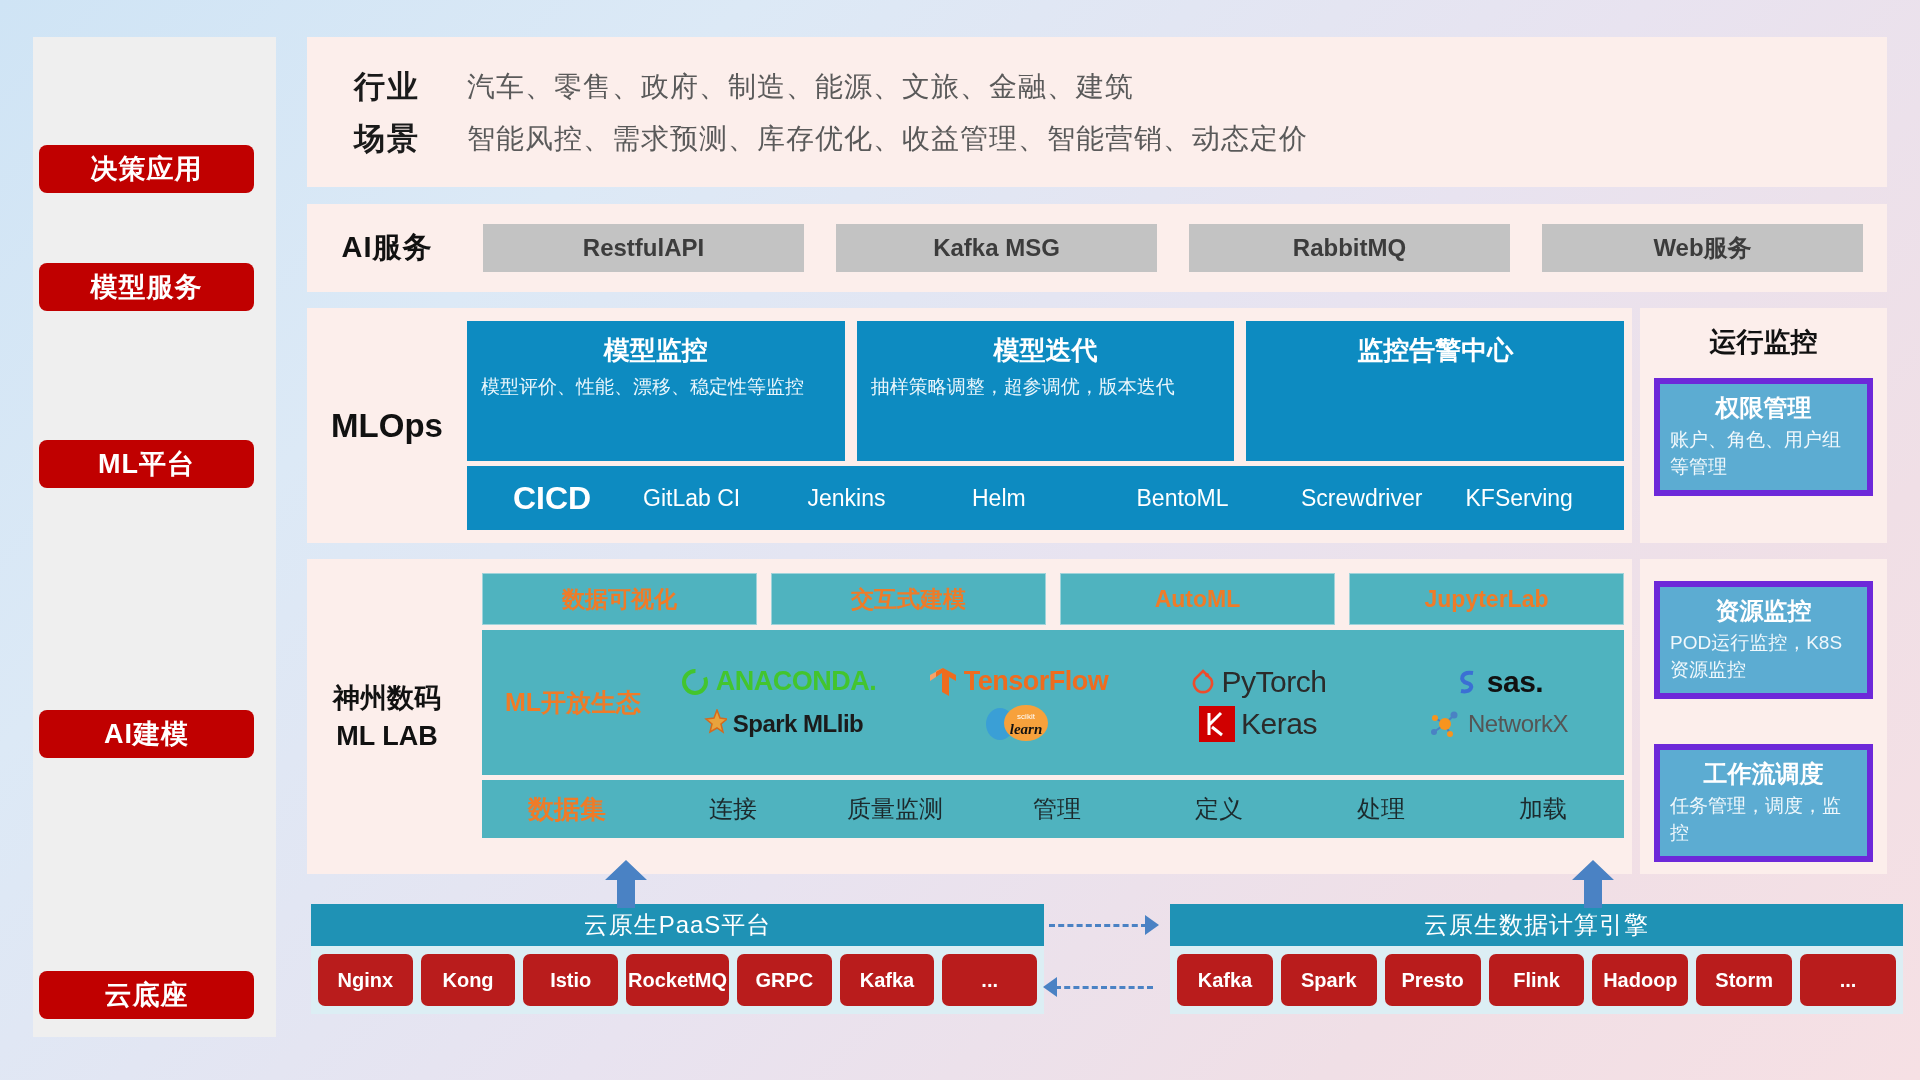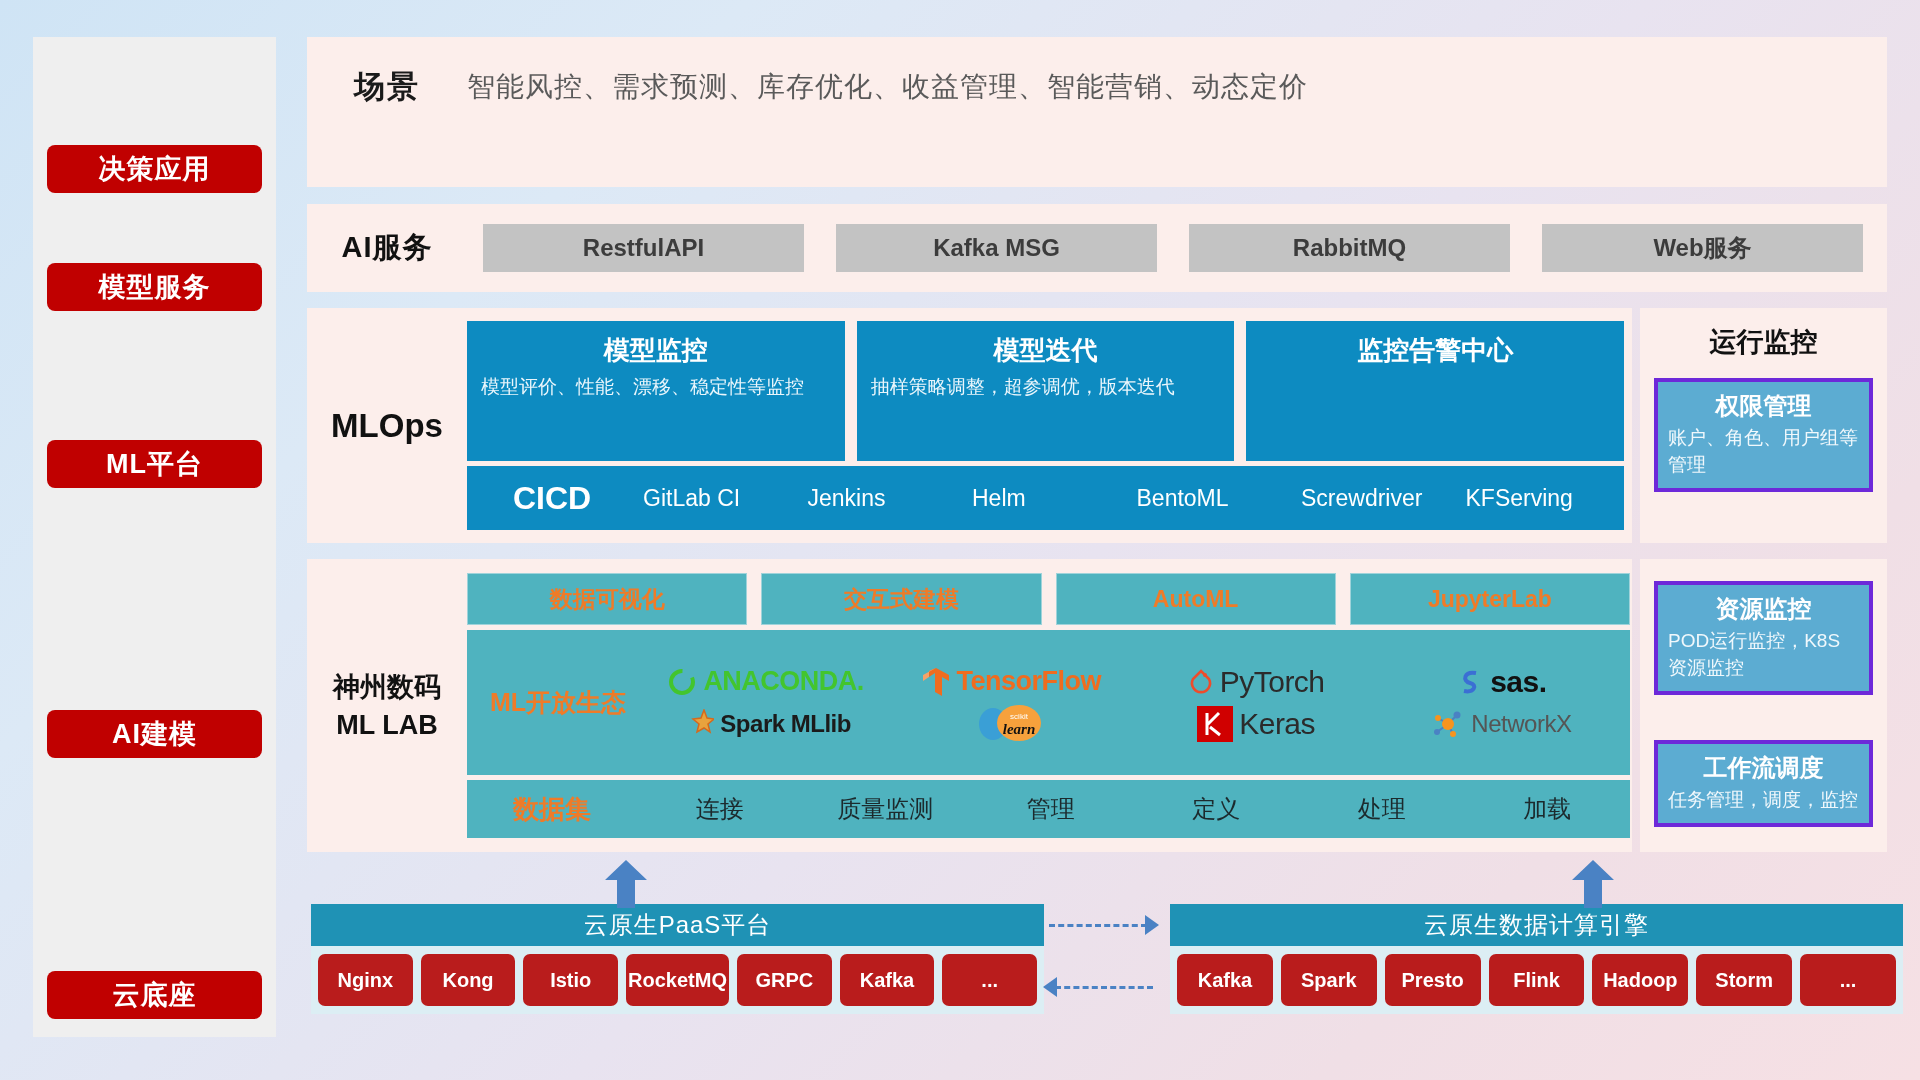--- a/index.html
+++ b/index.html
@@ -13,21 +13,21 @@
 
   
   #left-rail {
     position: absolute;
     left: 33px; top: 37px;
     width: 243px; height: 1000px;
     background: #efefef;
   }
   .rail-btn {
     position: absolute;
-    left: 14px;
+    left: 6px;
     width: 215px;
     height: 48px;
     background: #c00000;
     border-radius: 8px;
     color: #ffffff;
     font-size: 27px;
     font-weight: bold;
     display: flex;
     align-items: center;
     justify-content: center;
@@ -133,21 +133,21 @@
     background: #fceeeb;
     display: flex;
     padding: 14px 0 14px 0;
   }
   #lab-label {
     width: 160px; flex: none;
     display: flex; flex-direction: column;
     align-items: center; justify-content: center;
     font-size: 27px; font-weight: bold; color: #111; line-height: 38px;
   }
-  #lab-right { flex: 1; padding-right: 2px; }
+  #lab-right { flex: 1; padding-right: 8px; margin-left: 15px; }
   #lab-tabs { display: flex; gap: 14px; }
   .lab-tab {
     flex: 1; height: 52px;
     background: #4fb3bf;
     border: 1px solid #9fd3da;
     display: flex; align-items: center; justify-content: center;
     color: #ef7b28; font-size: 23px; font-weight: bold;
   }
   #eco-box {
     margin-top: 5px;
@@ -178,21 +178,21 @@
     width: 247px; margin-left: 8px;
     background: #fceeeb;
     padding: 10px 14px 12px 14px;
   }
   #mon-title {
     text-align: center; font-size: 27px; font-weight: bold; color: #111;
     line-height: 48px;
   }
   .mon-card {
     background: #5cacd2;
-    border: 4px solid #6d28d9;
+    border: 6px solid #6d28d9;
     padding: 6px 10px 10px 10px;
     color: #ffffff;
     margin-top: 12px;
   }
   .mon-card .t { text-align: center; font-size: 24px; font-weight: bold; line-height: 36px; }
   .mon-card .d { font-size: 19px; line-height: 27px; color: #f0f8fc; }
 
   
   #cloud-zone { position: absolute; left: 307px; top: 860px; width: 1580px; height: 175px; }
   .cloud-group { position: absolute; top: 44px; }
@@ -240,20 +240,24 @@
       <span>AI建模</span>
     </div>
   <div class="rail-btn" id="rail-4">
       <span>云底座</span>
     </div>
 </div>
 
 <div id="main-col">
 
   <div class="pink-band" id="row-app">
+    <div class="app-line">
+      <div class="app-key">行业</div>
+      <div class="app-val">汽车、零售、政府、制造、能源、文旅、金融、建筑</div>
+    </div>
     <div class="app-line">
       <div class="app-key">场景</div>
       <div class="app-val">智能风控、需求预测、库存优化、收益管理、智能营销、动态定价</div>
     </div>
   </div>
 
   <div class="pink-band" id="row-svc">
     <div id="svc-label">AI服务</div>
     <div id="svc-items">
       <div class="svc-chip">RestfulAPI</div>

